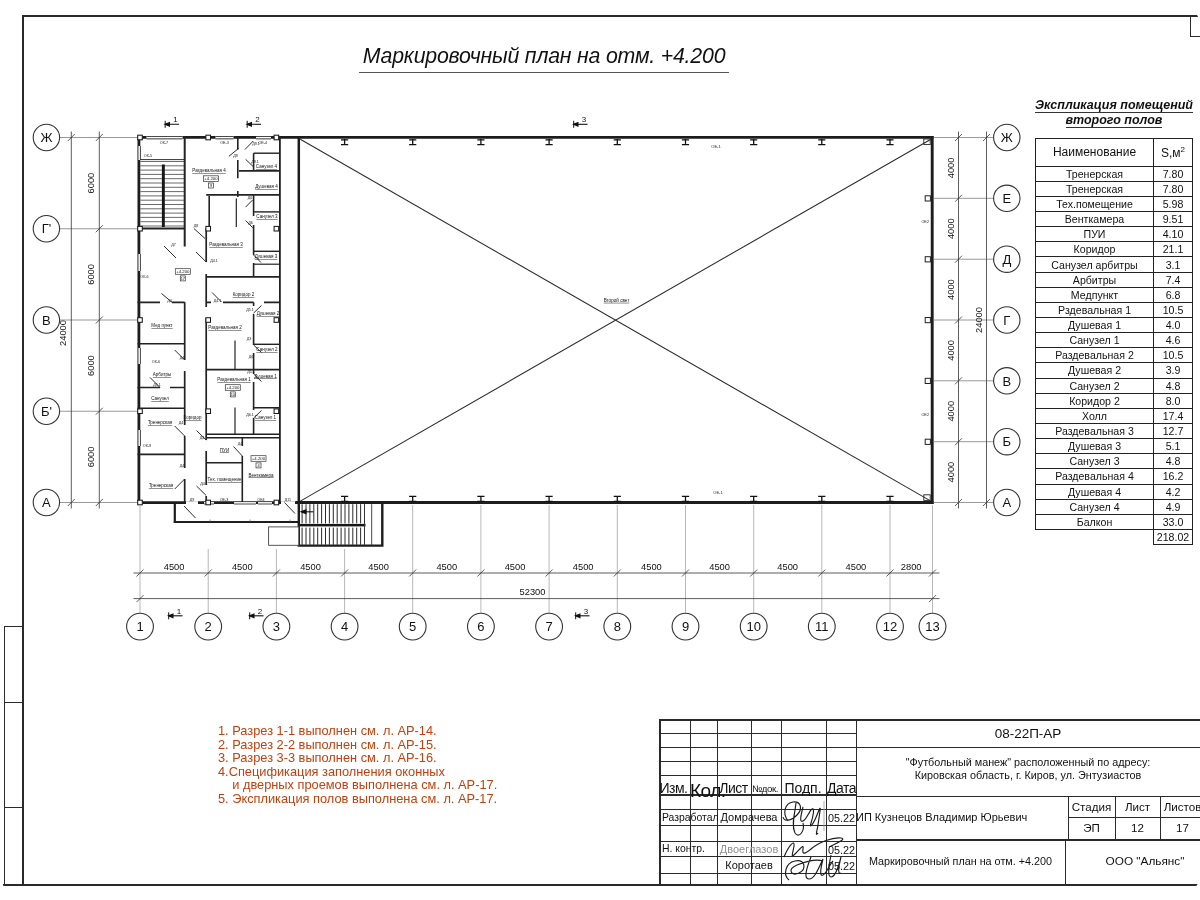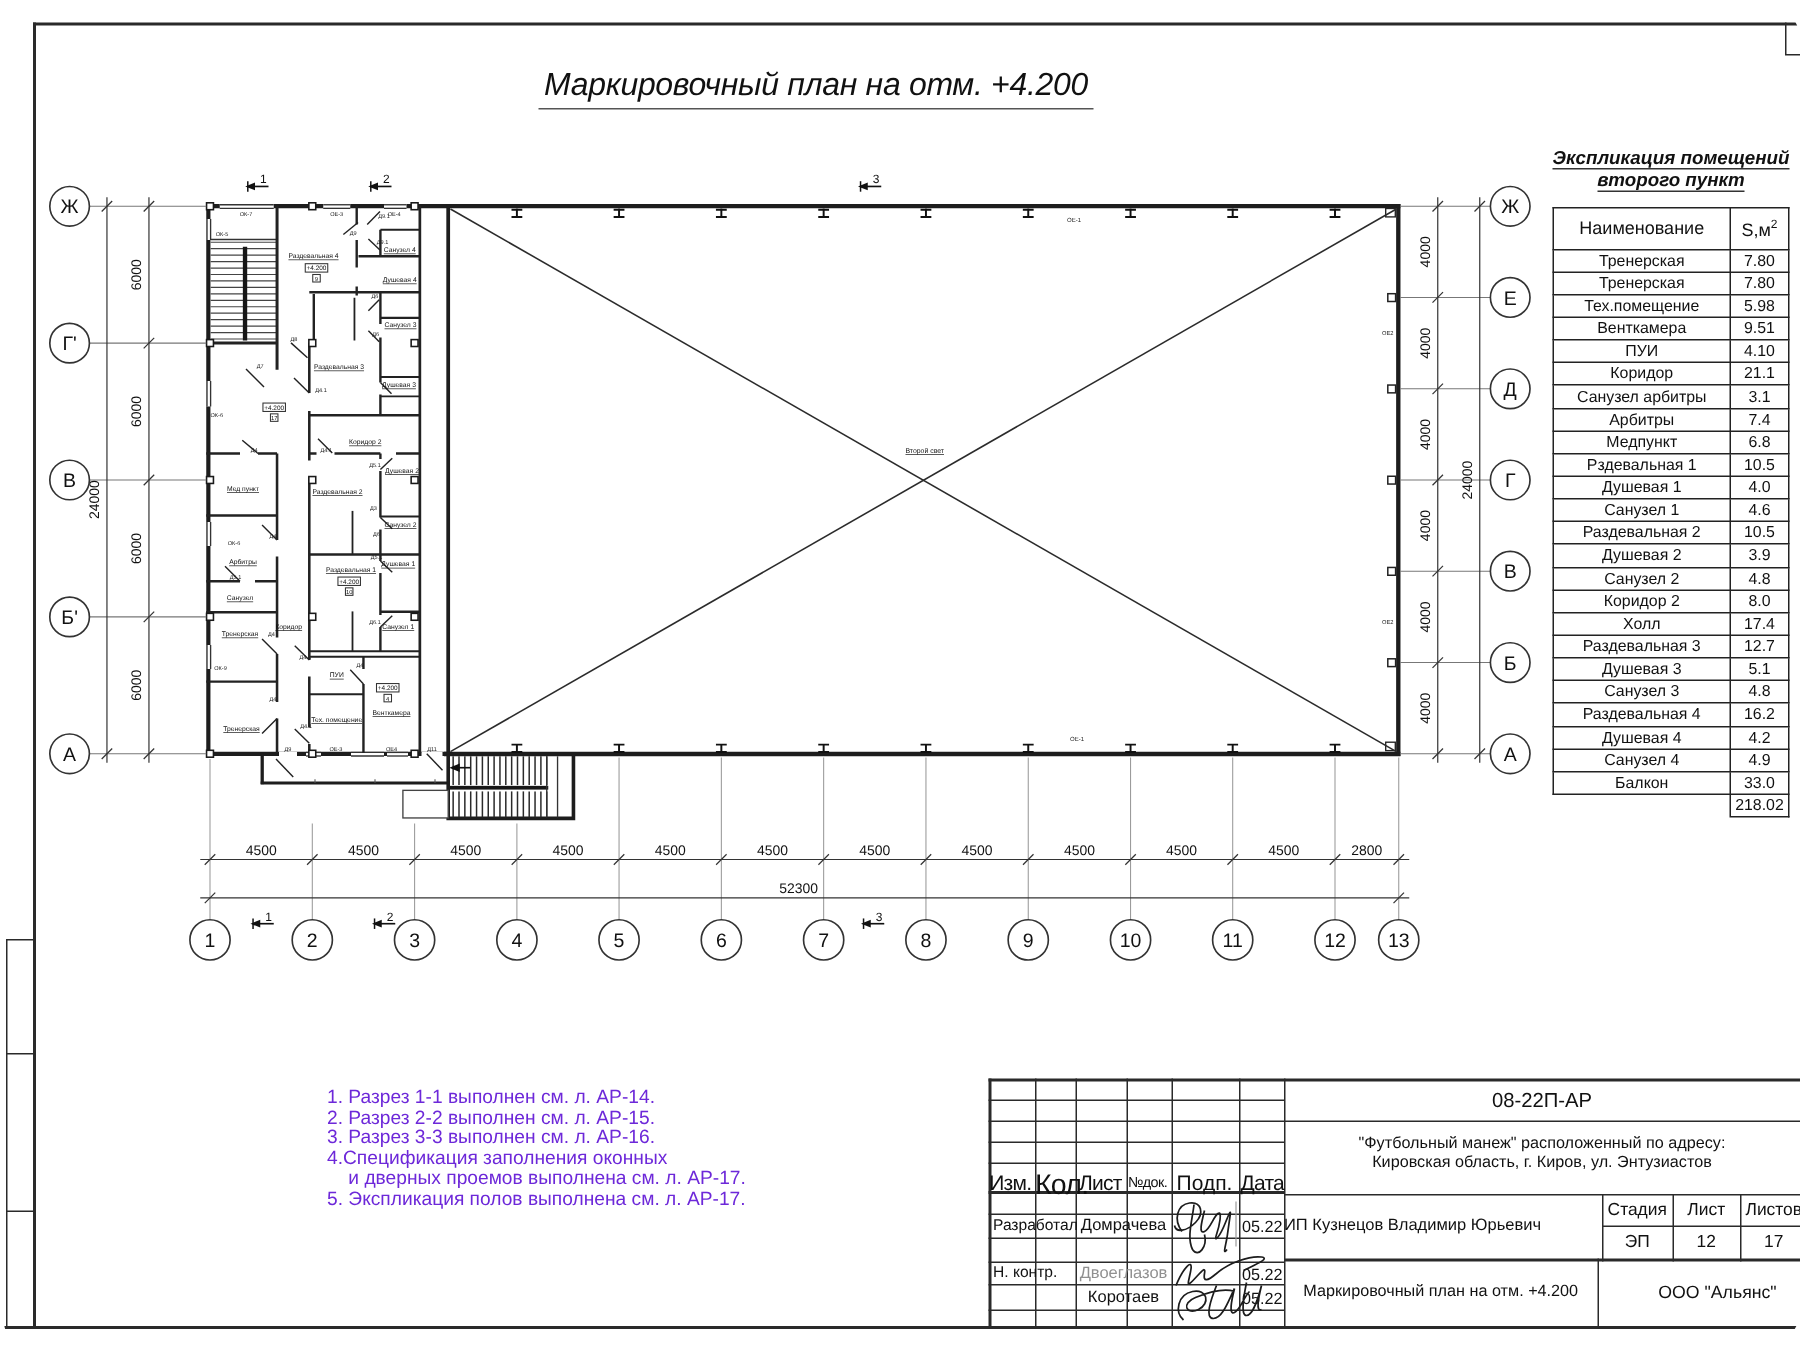--- a/index.html
+++ b/index.html
@@ -14,42 +14,42 @@
   #expl-title{position:absolute;left:1033px;top:98px;width:162px;text-align:center;
          font-style:italic;font-size:12.5px;font-weight:bold;color:#111;line-height:14.8px;
          white-space:nowrap;}
   #expl-title span{border-bottom:1.2px solid #333;}
   table.expl{position:absolute;left:1035px;top:138px;border-collapse:collapse;table-layout:fixed;}
   table.expl td{border:1.2px solid #222;padding:0;text-align:center;vertical-align:middle;
          font-size:10.6px;color:#111;height:14.15px;overflow:hidden;white-space:nowrap;}
   table.expl td.c1{width:117px;}
   table.expl td.c2{width:38px;}
   table.expl tr.hdr td{height:26.6px;font-size:12px;}
-  #notes{position:absolute;left:218px;top:724px;font-size:12.8px;color:#6d28d9;line-height:13.55px;white-space:pre;}
+  #notes{position:absolute;left:218px;top:724px;font-size:12.8px;color:#c2410c;line-height:13.55px;white-space:pre;}
   .stxt{position:absolute;white-space:nowrap;color:#111;}
 </style>
 </head>
 <body>
 <div id="sheet">
 
   <div class="hl" style="left:22px;top:15px;width:1178px;height:1.7px;"></div>
   <div class="vl" style="left:22px;top:15px;width:1.7px;height:871px;"></div>
   <div class="hl" style="left:3px;top:884.3px;width:1197px;height:2px;"></div>
 
   <div class="vl" style="left:3.5px;top:626px;width:1.2px;height:259px;"></div>
   <div class="hl" style="left:3.5px;top:626px;width:19px;height:1.2px;"></div>
   <div class="hl" style="left:3.5px;top:702px;width:19px;height:1.2px;"></div>
   <div class="hl" style="left:3.5px;top:807px;width:19px;height:1.2px;"></div>
 
   <div class="vl" style="left:1190px;top:15px;width:1.4px;height:21px;"></div>
   <div class="hl" style="left:1190px;top:35.5px;width:10px;height:1.4px;"></div>
 
   <div id="title">Маркировочный план на отм. +4.200</div>
 
-  <div id="expl-title"><span>Экспликация помещений</span><br><span>второго пункт</span></div>
+  <div id="expl-title"><span>Экспликация помещений</span><br><span>второго полов</span></div>
 
   <table class="expl">
     <tbody>
         <tr class="hdr">
           <td class="c1">Наименование</td>
           <td class="c2">S,м<sup style="font-size:8px;">2</sup></td>
         </tr>
     <tr>
           <td class="c1">Тренерская</td>
           <td class="c2">7.80</td>

